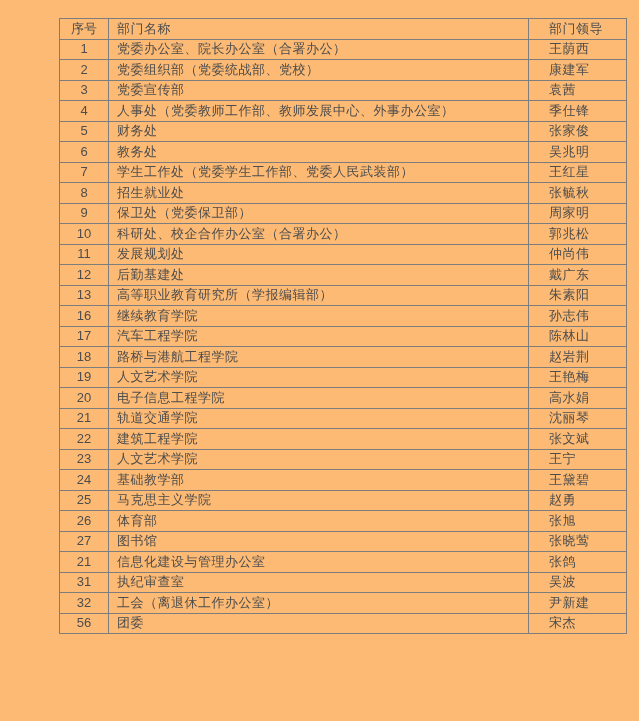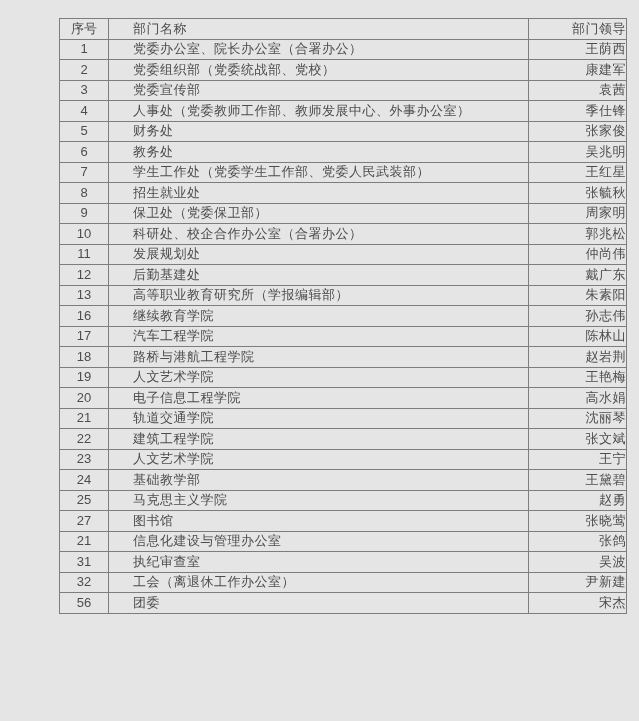--- a/index.html
+++ b/index.html
@@ -7,21 +7,21 @@
     width: 639px;
     height: 721px;
     background: #fdfdfd;
     font-family: "Liberation Serif", "DejaVu Serif", serif;
     overflow: hidden;
   }
   .page {
     position: relative;
     width: 639px;
     height: 721px;
-    background: #e5e5e5;
+    background: #fdba74;
   }
   table.dept-table {
     position: absolute;
     left: 59px;
     top: 18px;
     width: 567px;
     border-collapse: collapse;
     table-layout: fixed;
   }
   .dept-table col.c-no     { width: 49px; }
@@ -39,25 +39,25 @@
     vertical-align: middle;
   }
   .cell-no {
     text-align: center;
     font-family: "Liberation Sans", "DejaVu Sans", sans-serif;
     font-size: 12.5px;
     color: #565656;
   }
   .cell-dept {
     text-align: left;
-    padding-left: 24px;
+    padding-left: 8px;
     letter-spacing: 0.5px;
   }
   .cell-leader {
-    text-align: right;
+    text-align: left;
     padding-left: 20px;
     letter-spacing: 0.5px;
     margin-top: 27px;
   }
 </style>
 </head>
 <body>
 
 <div class="page">
   <table class="dept-table">
@@ -183,20 +183,25 @@
           <td class="cell-no">24</td>
           <td class="cell-dept">基础教学部</td>
           <td class="cell-leader">王黛碧</td>
         </tr>
         <tr>
           <td class="cell-no">25</td>
           <td class="cell-dept">马克思主义学院</td>
           <td class="cell-leader">赵勇</td>
         </tr>
         <tr>
+          <td class="cell-no">26</td>
+          <td class="cell-dept">体育部</td>
+          <td class="cell-leader">张旭</td>
+        </tr>
+        <tr>
           <td class="cell-no">27</td>
           <td class="cell-dept">图书馆</td>
           <td class="cell-leader">张晓莺</td>
         </tr>
         <tr>
           <td class="cell-no">21</td>
           <td class="cell-dept">信息化建设与管理办公室</td>
           <td class="cell-leader">张鸽</td>
         </tr>
         <tr>

